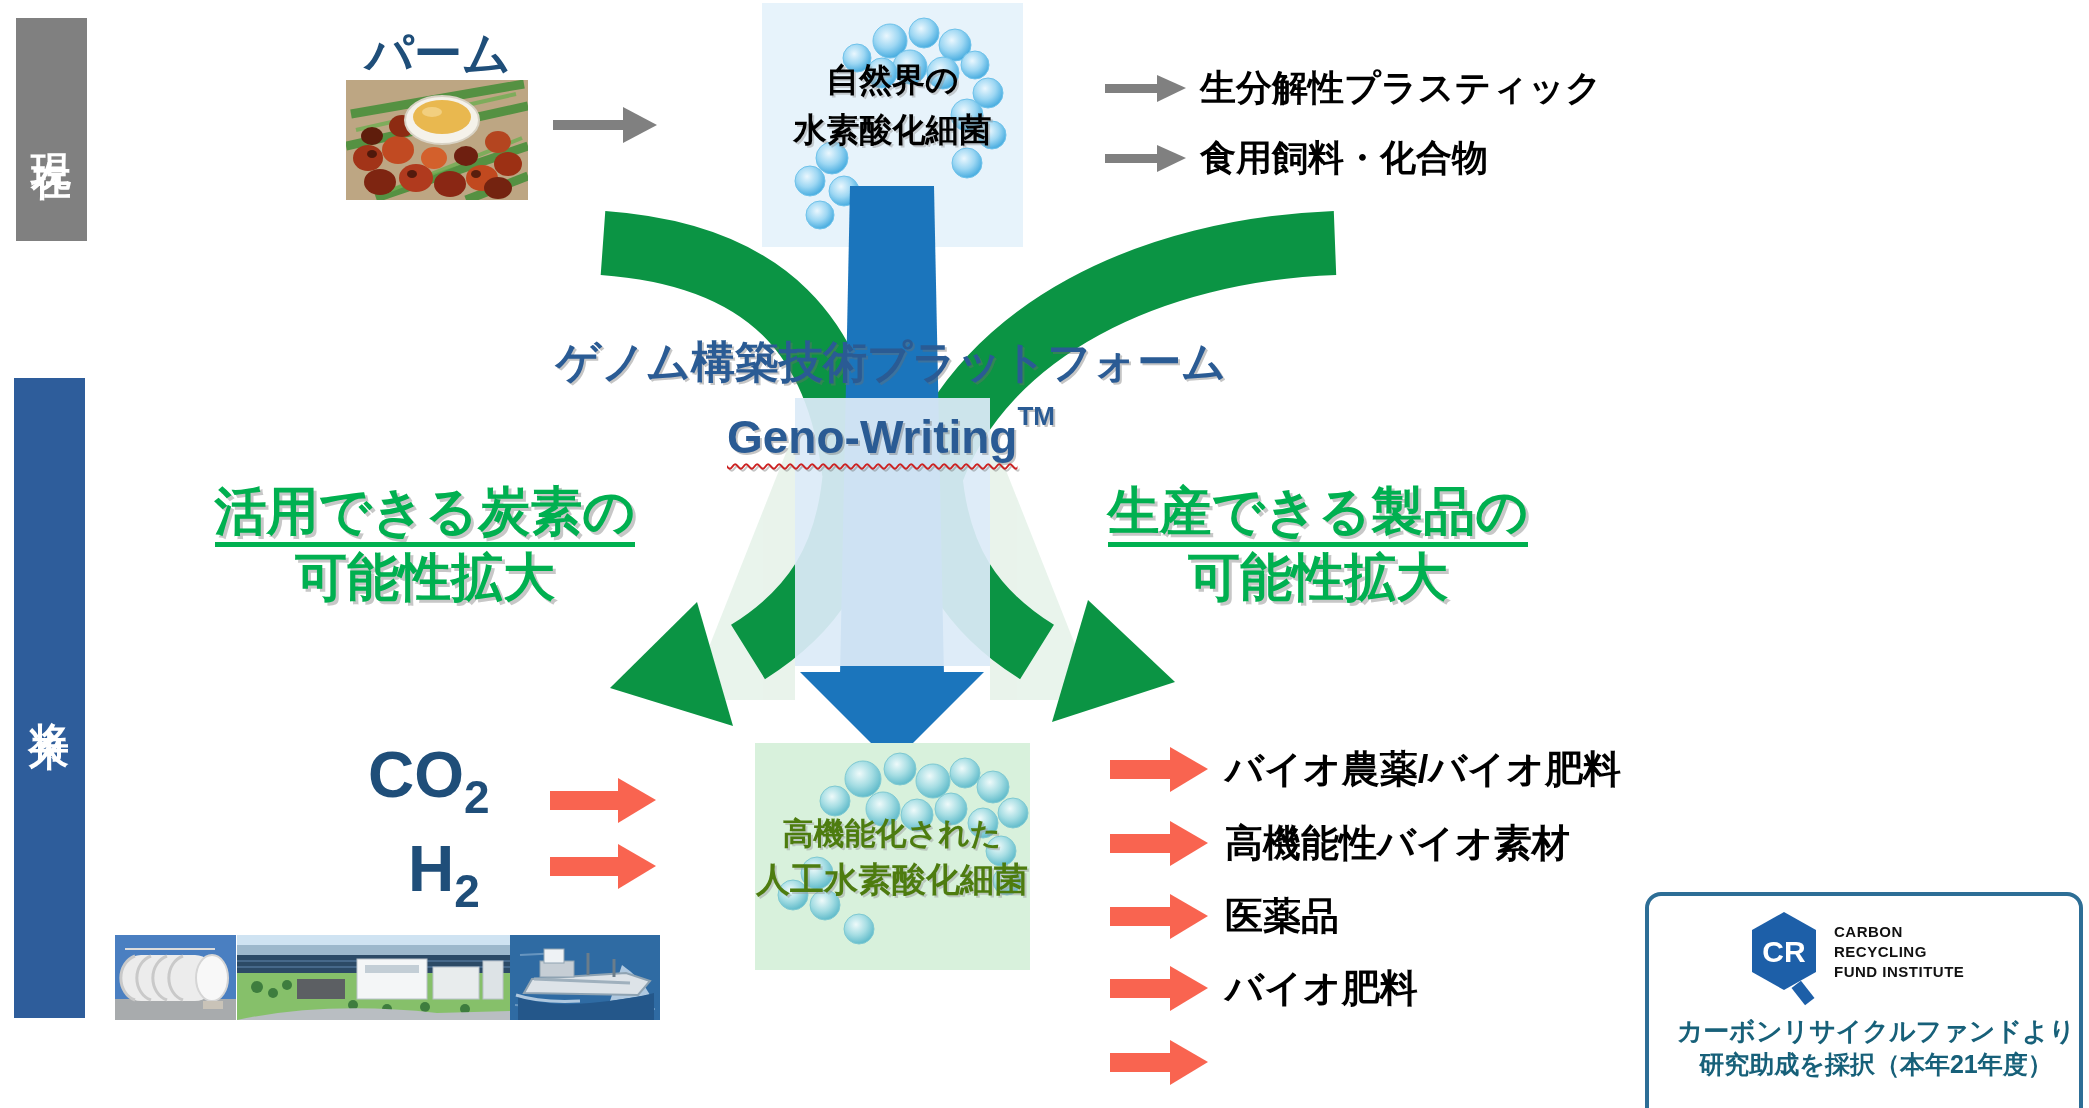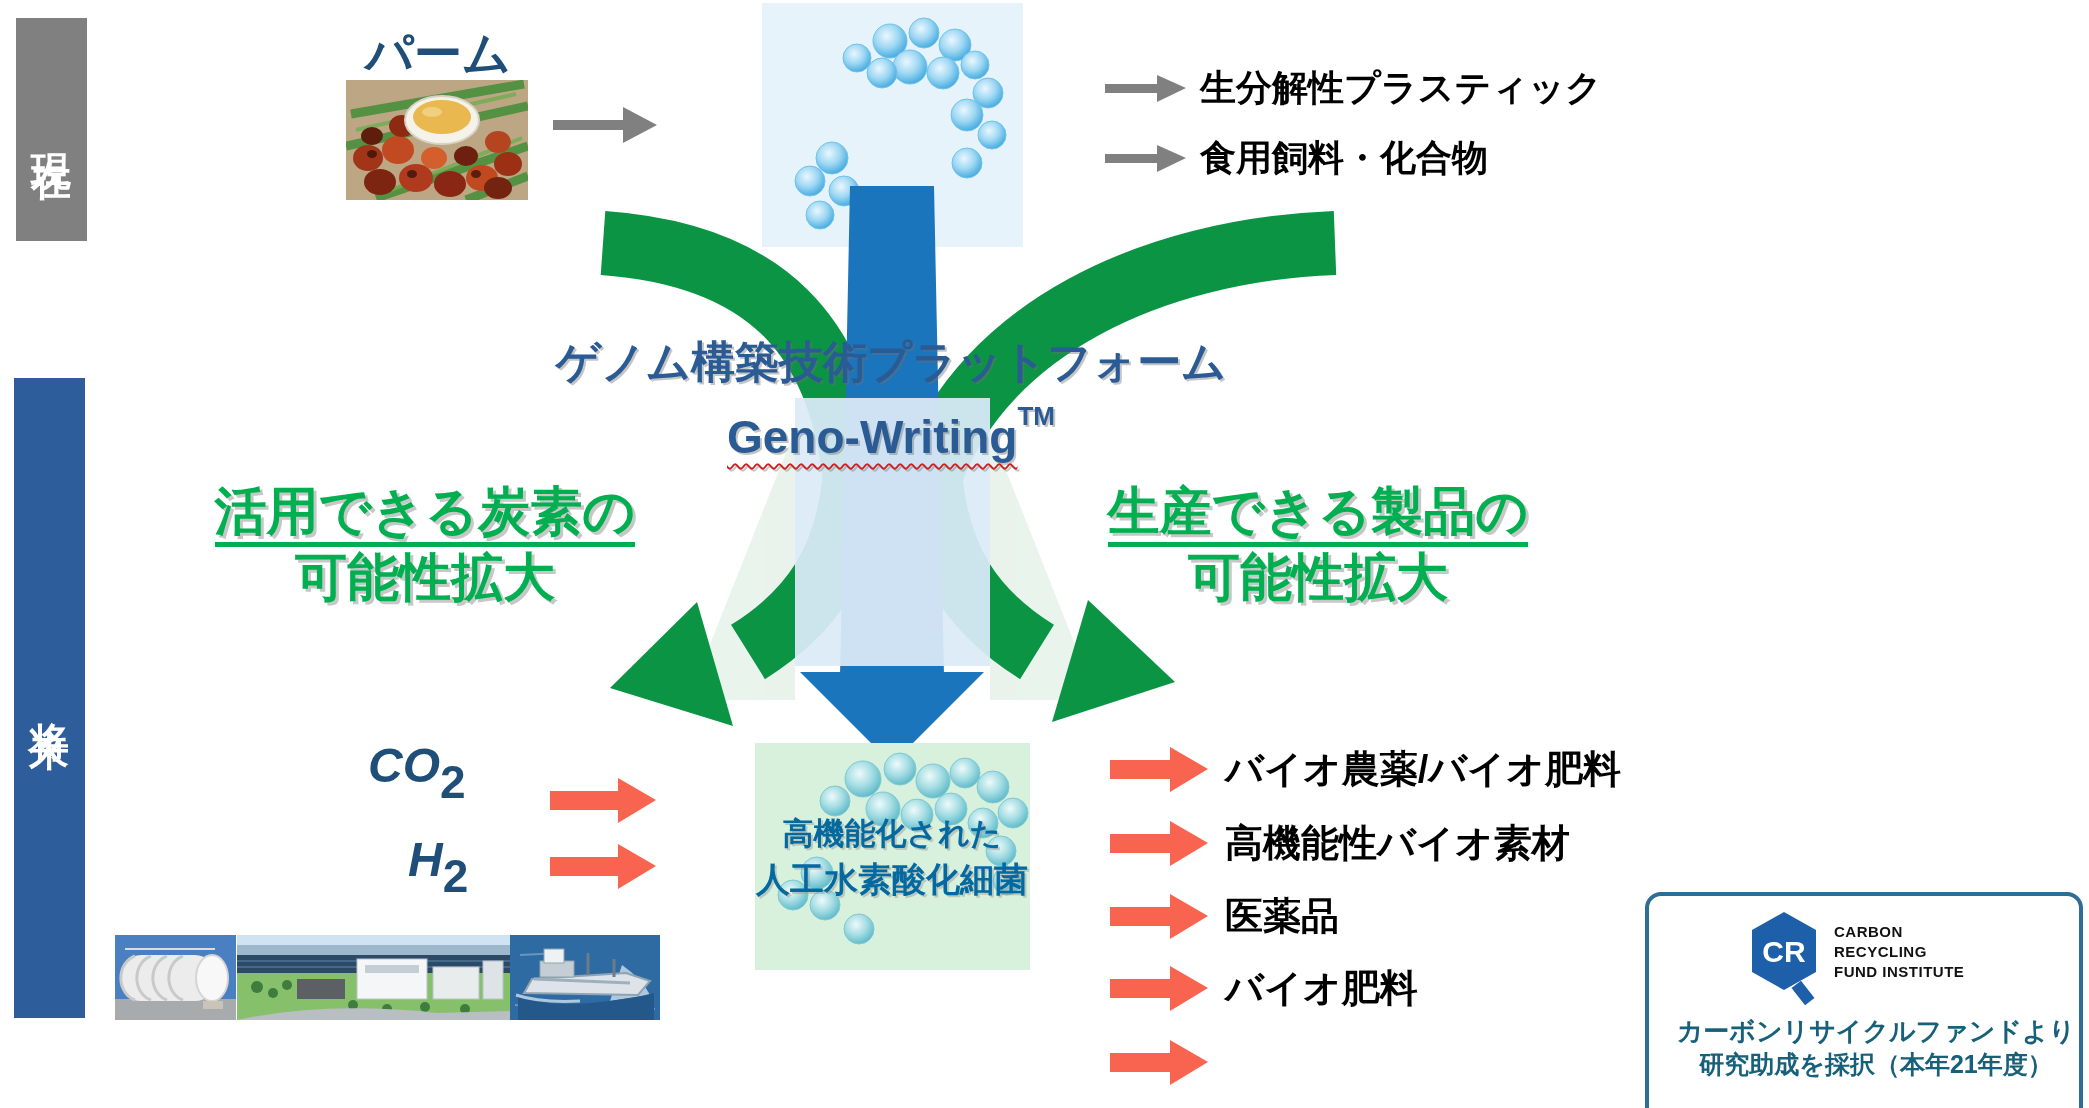--- a/index.html
+++ b/index.html
@@ -38,27 +38,27 @@
     text-decoration-color:#cc2222;text-decoration-thickness:2px;text-underline-offset:10px;}
   #platform-brand sup{font-size:26px;vertical-align:28px;}
   
   .expansion{width:580px;text-align:center;color:#00b050;font-weight:900;
     font-size:52px;line-height:66px;text-shadow:3px 3px 0 rgba(130,130,130,.45);white-space:nowrap;}
   #expansion-left{left:135px;top:478px;}
   #expansion-right{left:1028px;top:478px;}
   .expansion .ul{border-bottom:5px solid #00b050;padding-bottom:2px;}
   
   .gas{position:absolute;color:#1f4e79;font-weight:900;white-space:nowrap;}
-  .gas .base{font-size:48px;font-style:italic;}
+  .gas .base{font-size:64px;}
   .gas .sub{font-size:46px;position:relative;top:16px;}
   #gas-co2{left:368px;top:738px;}
   #gas-h2{left:408px;top:832px;}
   
   #future-box{left:755px;top:743px;width:275px;height:227px;background:#d8f1dc;}
-  #future-box-text{left:740px;top:812px;width:304px;text-align:center;color:#0369a1;
+  #future-box-text{left:740px;top:812px;width:304px;text-align:center;color:#4d7c0f;
     font-weight:900;text-shadow:2px 2px 0 rgba(150,150,150,.45);white-space:nowrap;}
   #future-box-text .l1{font-size:31px;line-height:44px;}
   #future-box-text .l2{font-size:34px;line-height:46px;}
   
   .product-label{left:1225px;color:#000;font-weight:900;font-size:38px;line-height:52px;white-space:nowrap;}
   #product-0{top:743px;} #product-1{top:817px;} #product-2{top:890px;}
   #product-3{top:962px;} #product-4{top:1036px;}
   
   #badge{left:1645px;top:892px;width:438px;height:236px;background:#fff;
     border:4px solid #2d6e96;border-radius:16px;box-sizing:border-box;}
@@ -193,20 +193,24 @@
         <ellipse cx="26" cy="74" rx="5" ry="4" fill="#2c0d06" opacity=".7"></ellipse>
           <ellipse cx="66" cy="94" rx="5" ry="4" fill="#2c0d06" opacity=".7"></ellipse>
         <ellipse cx="130" cy="94" rx="5" ry="4" fill="#2c0d06" opacity=".7"></ellipse>
       </g>
       <ellipse cx="96" cy="40" rx="37" ry="24" fill="#f5f2ea" stroke="#d8d2c4" stroke-width="2"></ellipse>
       <ellipse cx="96" cy="37" rx="29" ry="17" fill="#e9b84f"></ellipse>
       <ellipse cx="86" cy="32" rx="10" ry="5" fill="#f3d284" opacity=".9"></ellipse>
     </svg>
   </div>
 
+  <div class="abs" id="bacteria-text">
+    <div>自然界の</div>
+    <div>水素酸化細菌</div>
+  </div>
 
   <div class="abs output-label" id="output-0">生分解性プラスティック</div>
   <div class="abs output-label" id="output-1">食用飼料・化合物</div>
 
   <div class="abs" id="platform-title">ゲノム構築技術プラットフォーム</div>
   <div class="abs" id="platform-brand"><span class="brand-main">Geno-Writing</span><sup>TM</sup></div>
 
   <div class="abs expansion" id="expansion-left">
     <div><span class="ul">活用できる炭素の</span></div>
     <div>可能性拡大</div>

